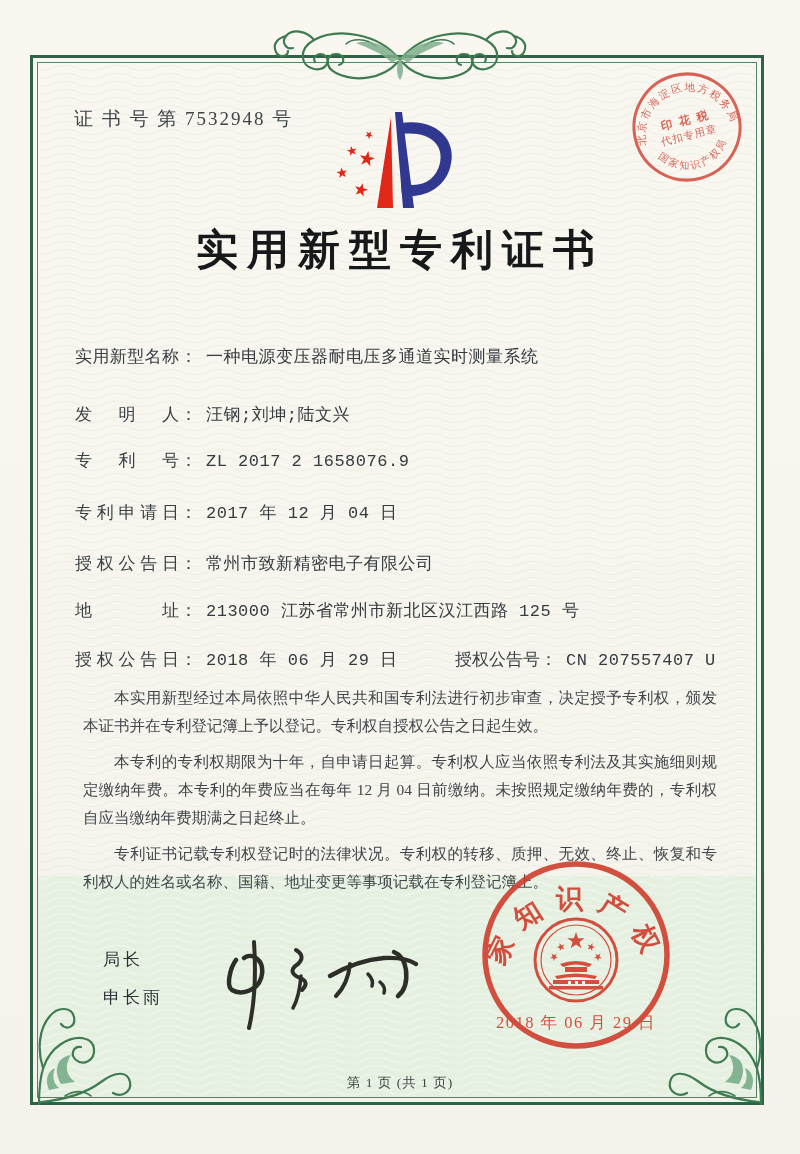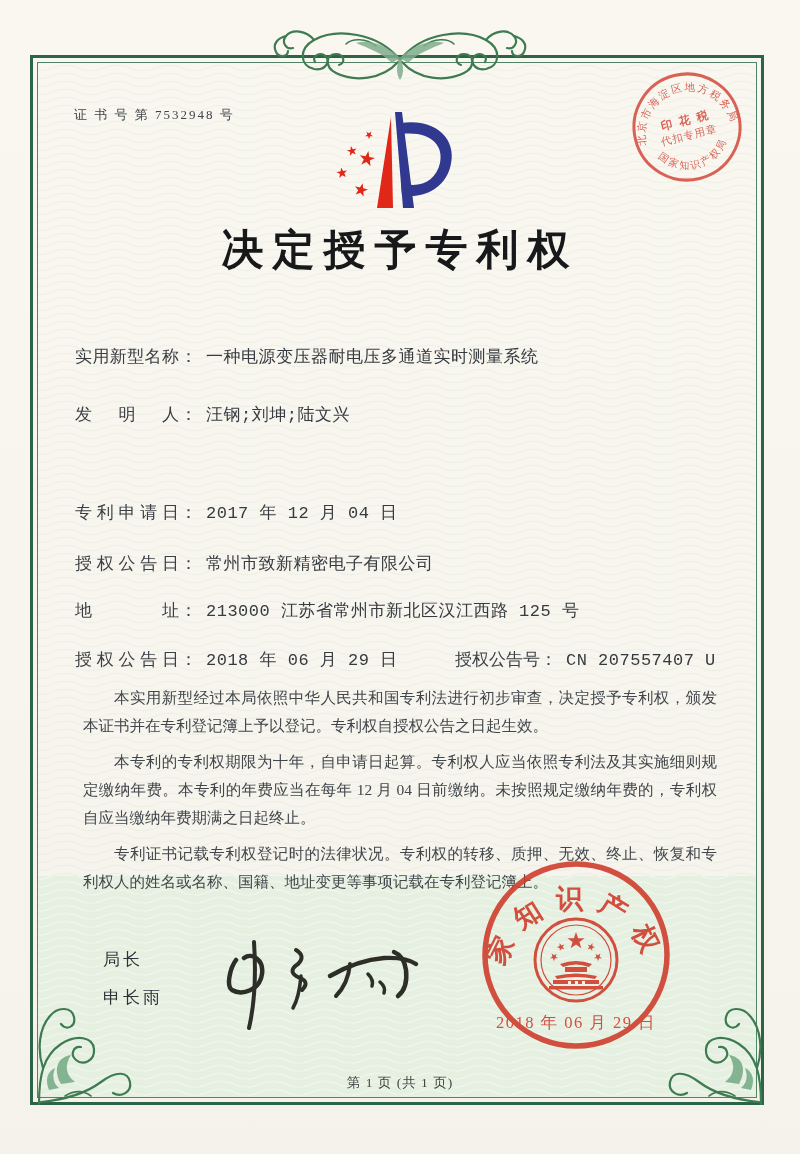--- a/index.html
+++ b/index.html
@@ -13,21 +13,21 @@
   .frame-outer{
     position:absolute;left:30px;top:55px;width:734px;height:1050px;
     border:3px solid #2c6546;box-sizing:border-box;
   }
   .frame-inner{
     position:absolute;left:37px;top:62px;width:720px;height:1036px;
     border:1px solid #4f8466;box-sizing:border-box;
   }
   .bg-svg{position:absolute;left:0;top:0;}
   .cert-no{
-    position:absolute;left:74px;top:106px;font-size:13px;letter-spacing:2px;color:#3f4449;
+    position:absolute;left:74px;top:106px;font-size:19px;letter-spacing:2px;color:#3f4449;
   }
   .logo{position:absolute;left:324px;top:110px;}
   .title{
     position:absolute;left:0;top:222px;width:100%;text-align:center;
     font-size:42px;font-weight:700;letter-spacing:9px;color:#17181a;
   }
   .field-row{position:absolute;left:75px;width:650px;font-size:17px;white-space:nowrap;font-family:Liberation Mono, monospace;}
   .f-label{display:inline-block;width:104px;text-align:justify;text-align-last:justify;color:#3a3f44;vertical-align:top;}
   .f-colon{margin-left:1px;}
   .f-value{margin-left:9px;letter-spacing:0.5px;color:#363b40;}
@@ -130,27 +130,30 @@
       <use href="#star" transform="translate(18,63) scale(0.56) rotate(-8)"></use>
       <use href="#star" transform="translate(37,80) scale(0.7) rotate(14)"></use>
       <path d="M67,7 L53,98 L69,98 Z"></path>
     </g>
     <g fill="#31388f">
       <path d="M71,2 L78,2 L90,98 L79,98 Z"></path>
       <path d="M77,13 C116,8 134,33 126,58 C119,81 96,89 78,85 L77,73 C96,79 112,71 116,53 C120,35 106,21 78,24 Z"></path>
     </g>
   </svg>
 
-  <div class="title">决定授予专利权</div>
+  <div class="title">实用新型专利证书</div>
 
   <div class="field-row" style="top:345px">
     <span class="f-label">实用新型名称</span><span class="f-colon">：</span><span class="f-value">一种电源变压器耐电压多通道实时测量系统</span>
   </div>
   <div class="field-row" style="top:403px">
     <span class="f-label">发明人</span><span class="f-colon">：</span><span class="f-value">汪钢;刘坤;陆文兴</span>
+  </div>
+  <div class="field-row" style="top:449px">
+    <span class="f-label">专利号</span><span class="f-colon">：</span><span class="f-value">ZL 2017 2 1658076.9</span>
   </div>
   <div class="field-row" style="top:501px">
     <span class="f-label">专利申请日</span><span class="f-colon">：</span><span class="f-value">2017 年 12 月 04 日</span>
   </div>
   <div class="field-row" style="top:552px">
     <span class="f-label">授权公告日</span><span class="f-colon">：</span><span class="f-value">常州市致新精密电子有限公司</span>
   </div>
   <div class="field-row" style="top:599px">
     <span class="f-label">地址</span><span class="f-colon">：</span><span class="f-value">213000 江苏省常州市新北区汉江西路 125 号</span>
   </div>

